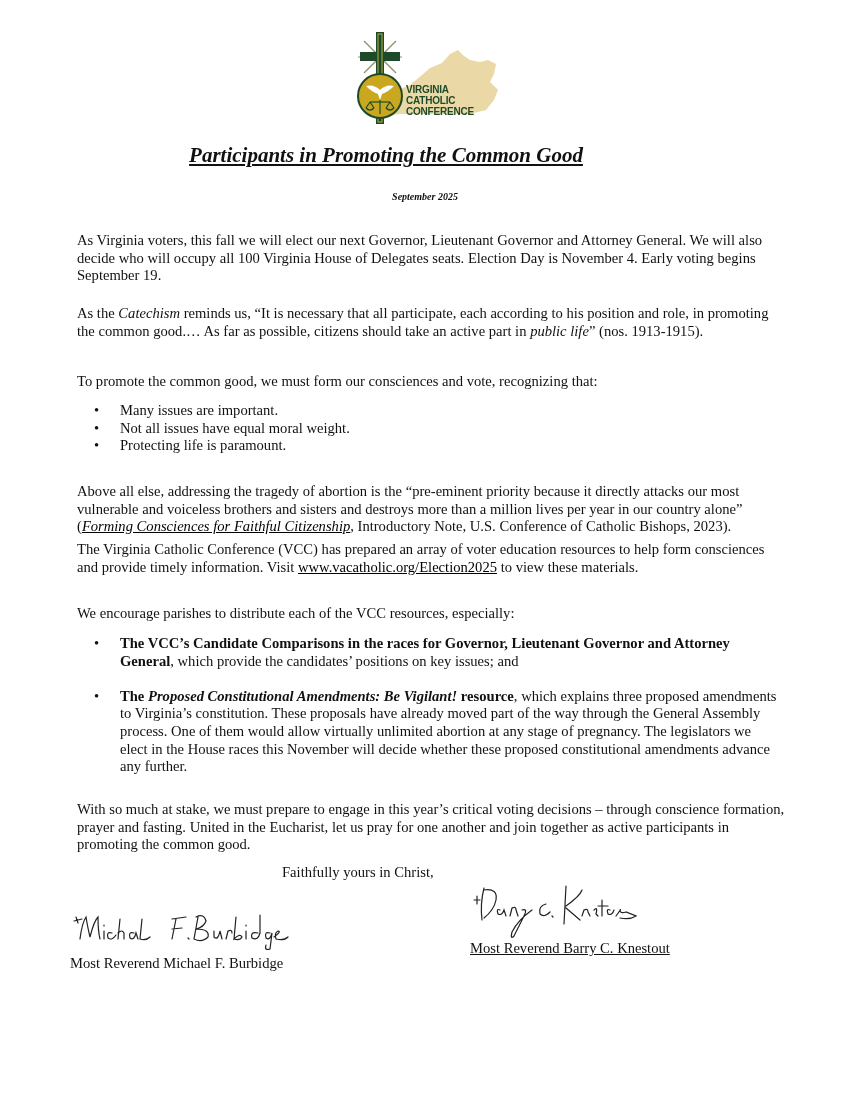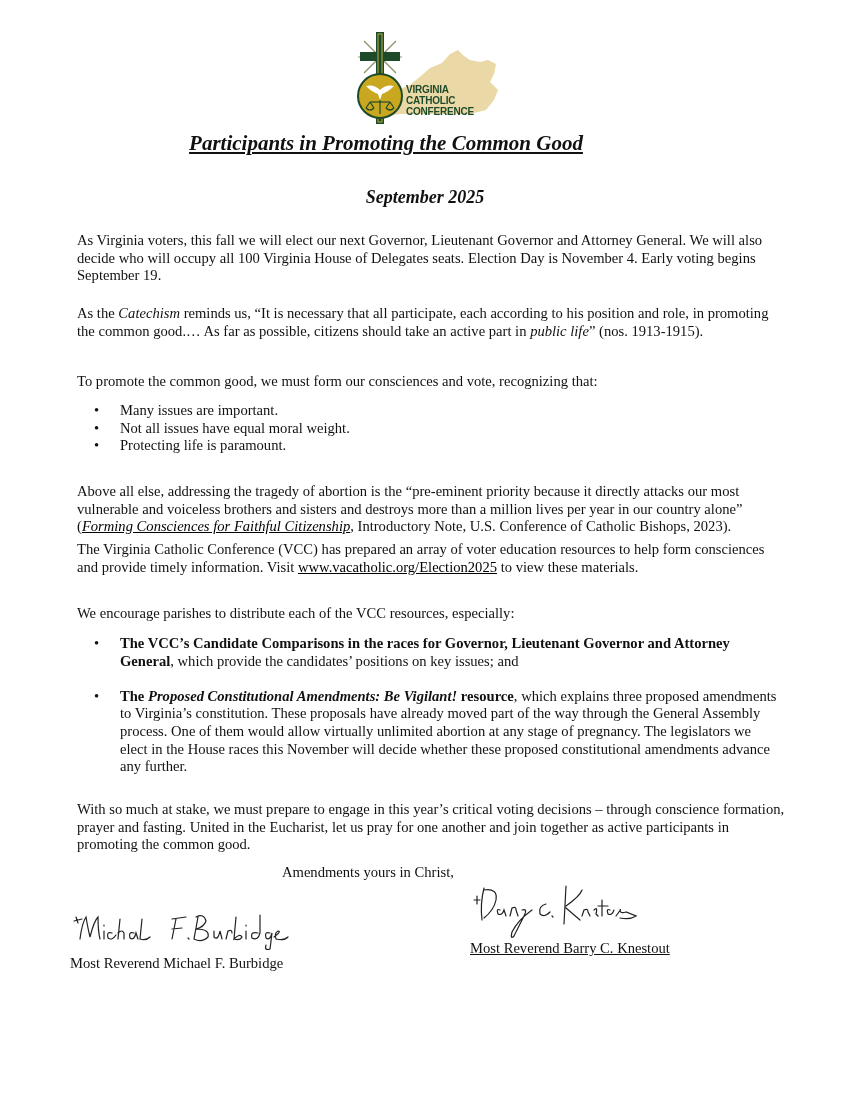--- a/index.html
+++ b/index.html
@@ -1,22 +1,22 @@
 <!DOCTYPE html>
 <html><head>
 <meta charset="utf-8">
 <style>
   html, body { margin: 0; padding: 0; background: #ffffff; }
   body { width: 850px; height: 1100px; position: relative; overflow: hidden;
          font-family: "Liberation Serif", serif; color: #111; font-size: 14.6px; line-height: 17.6px; }
   .logo { position: absolute; left: 350px; top: 30px; width: 150px; height: 96px; }
-  .title { position: absolute; left: 0; width: 772px; top: 130px; text-align: center;
+  .title { position: absolute; left: 0; width: 772px; top: 142px; text-align: center;
            font-weight: bold; font-style: italic; text-decoration: underline; font-size: 21px; line-height: 26px; }
   .date { position: absolute; left: 0; width: 850px; top: 188px; text-align: center;
-          font-weight: bold; font-style: italic; font-size: 18px; line-height: 18px; }
+          font-weight: bold; font-style: italic; font-size: 10px; line-height: 18px; }
   .para { position: absolute; left: 70px; width: 710px; margin: 7px; }
   ul.bl { position: absolute; left: 70px; width: 710px; margin: 0; padding: 0; list-style: none; }
   ul.bl li { position: relative; padding-left: 50px; }
   ul.bl li .bullet { position: absolute; left: 24px; top: 0; }
   a.lnk { color: #000000; text-decoration: underline; }
   .sig-block { position: absolute; width: 300px; }
   .sig { height: 50px; }
   .sig svg { display: block; }
 </style>
 </head>
@@ -81,21 +81,21 @@
 
 <p class="para" style="top:598px;">We encourage parishes to distribute each of the VCC resources, especially:</p>
 
 <ul class="bl" style="top:635px;">
   <li style="margin-bottom:17.6px;"><span class="bullet">•</span><b>The VCC’s Candidate Comparisons in the races for Governor, Lieutenant Governor and Attorney General</b><span>, which provide the candidates’ positions on key issues; and</span></li>
   <li><span class="bullet">•</span><b>The </b><b><i>Proposed Constitutional Amendments: Be Vigilant!</i></b><b> resource</b><span>, which explains three proposed amendments to Virginia’s constitution. These proposals have already moved part of the way through the General Assembly process. One of them would allow virtually unlimited abortion at any stage of pregnancy. The legislators we elect in the House races this November will decide whether these proposed constitutional amendments advance any further.</span></li>
 </ul>
 
 <p class="para" style="top:794px;">With so much at stake, we must prepare to engage in this year’s critical voting decisions – through conscience formation, prayer and fasting. United in the Eucharist, let us pray for one another and join together as active participants in promoting the common good.</p>
 
-<div style="position:absolute; left:282px; top:864px;">Amendments yours in Christ,</div>
+<div style="position:absolute; left:282px; top:864px;">Faithfully yours in Christ,</div>
 
 <div class="sig-block" style="left:70px; top:905px;">
   <div class="sig">
     <svg width="220" height="50" viewBox="0 0 220 50">
       <g fill="none" stroke="#222" stroke-width="1.2" stroke-linecap="round">
         <path d="M6 12 L8 18 M4 16 L12 14"></path>
         <path d="M10 34 Q12 18 16 12 Q18 24 20 32 Q24 16 28 12 Q28 26 30 34"></path>
         <path d="M34 26 L34 34 M34 20 L34 21"></path>
         <path d="M42 28 Q36 26 38 33 Q42 36 46 30"></path>
         <path d="M50 14 L48 34 M48 28 Q52 24 54 28 L54 34"></path>

